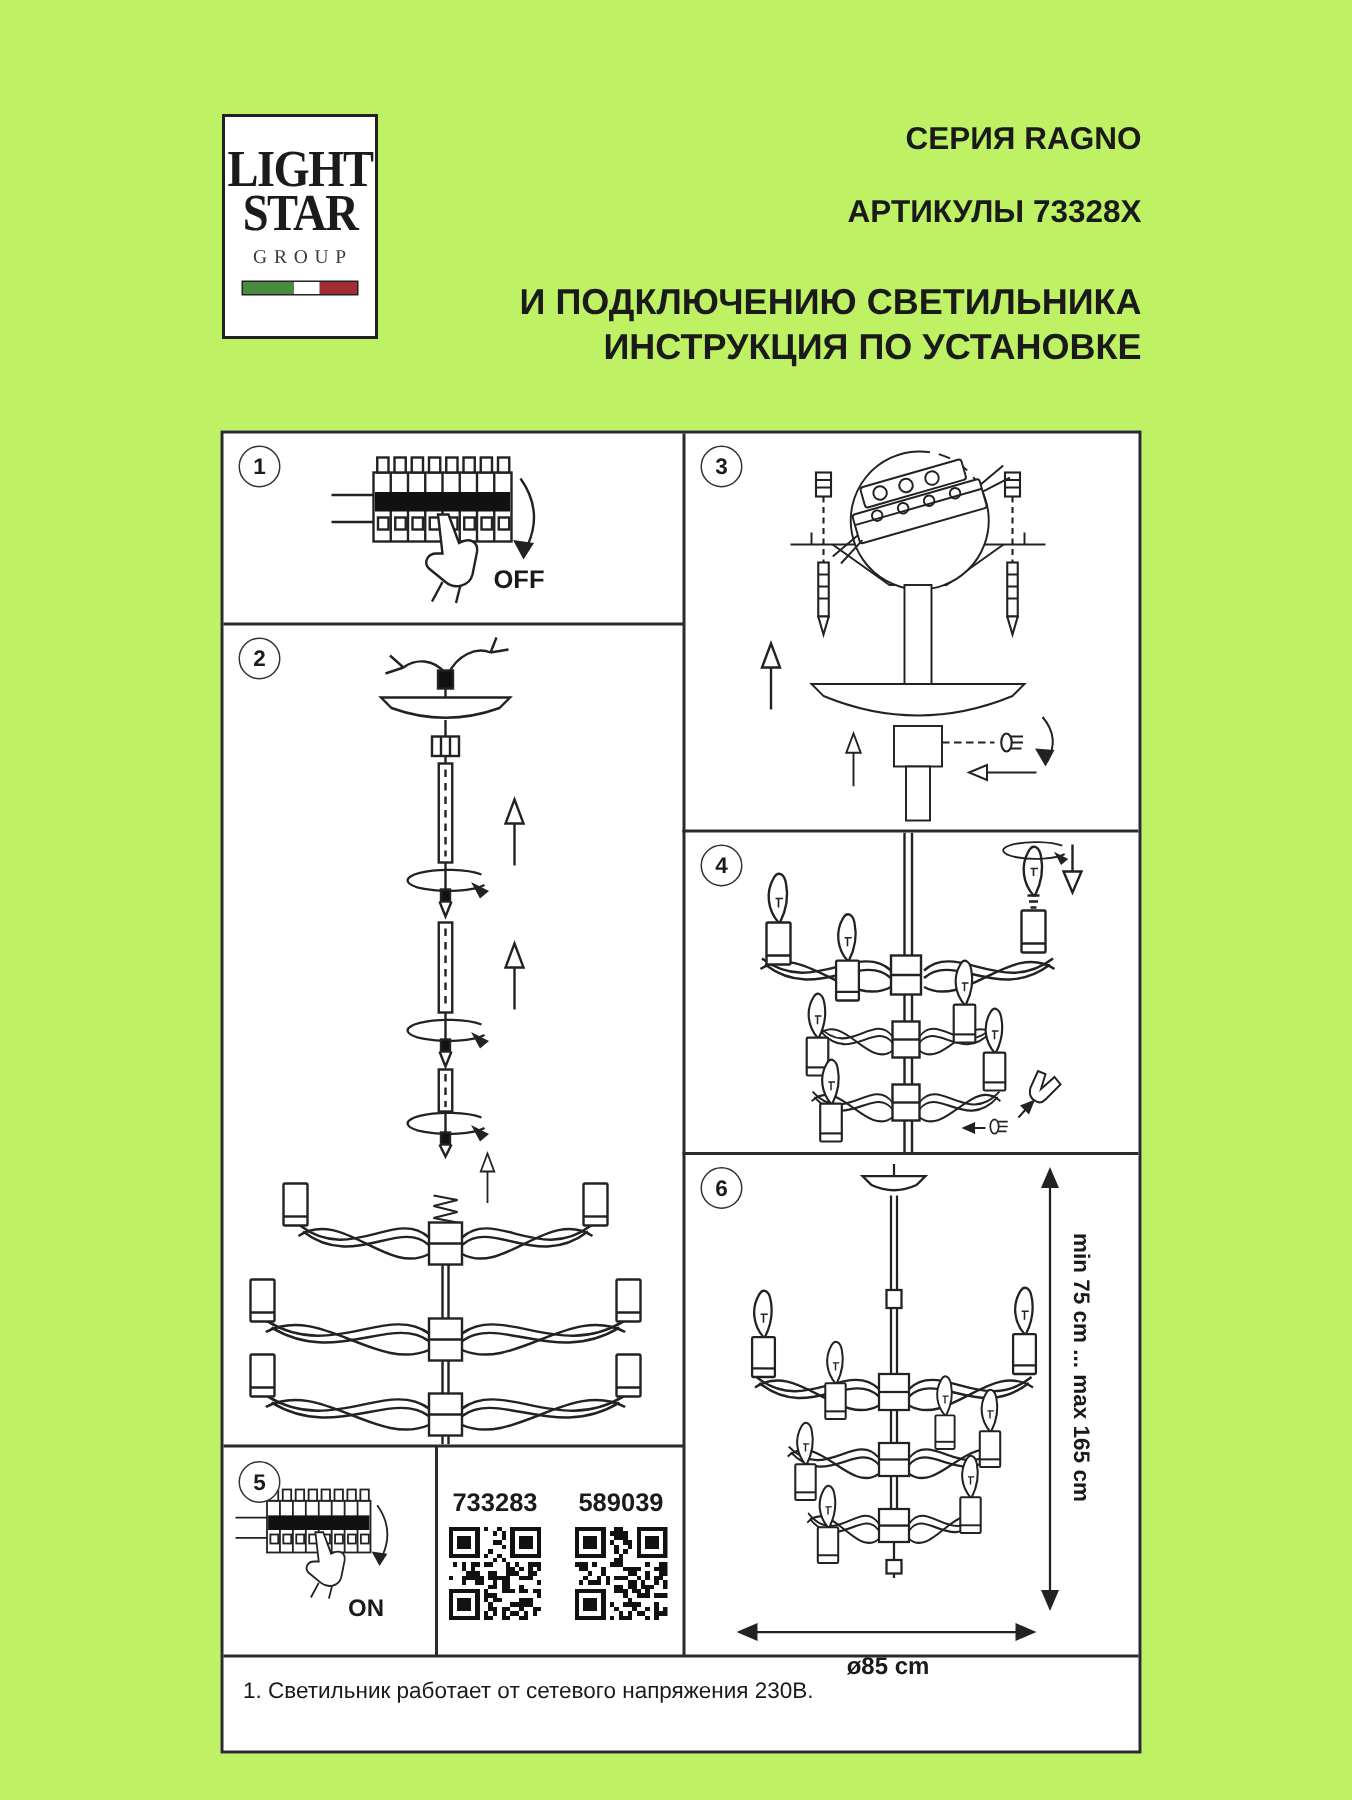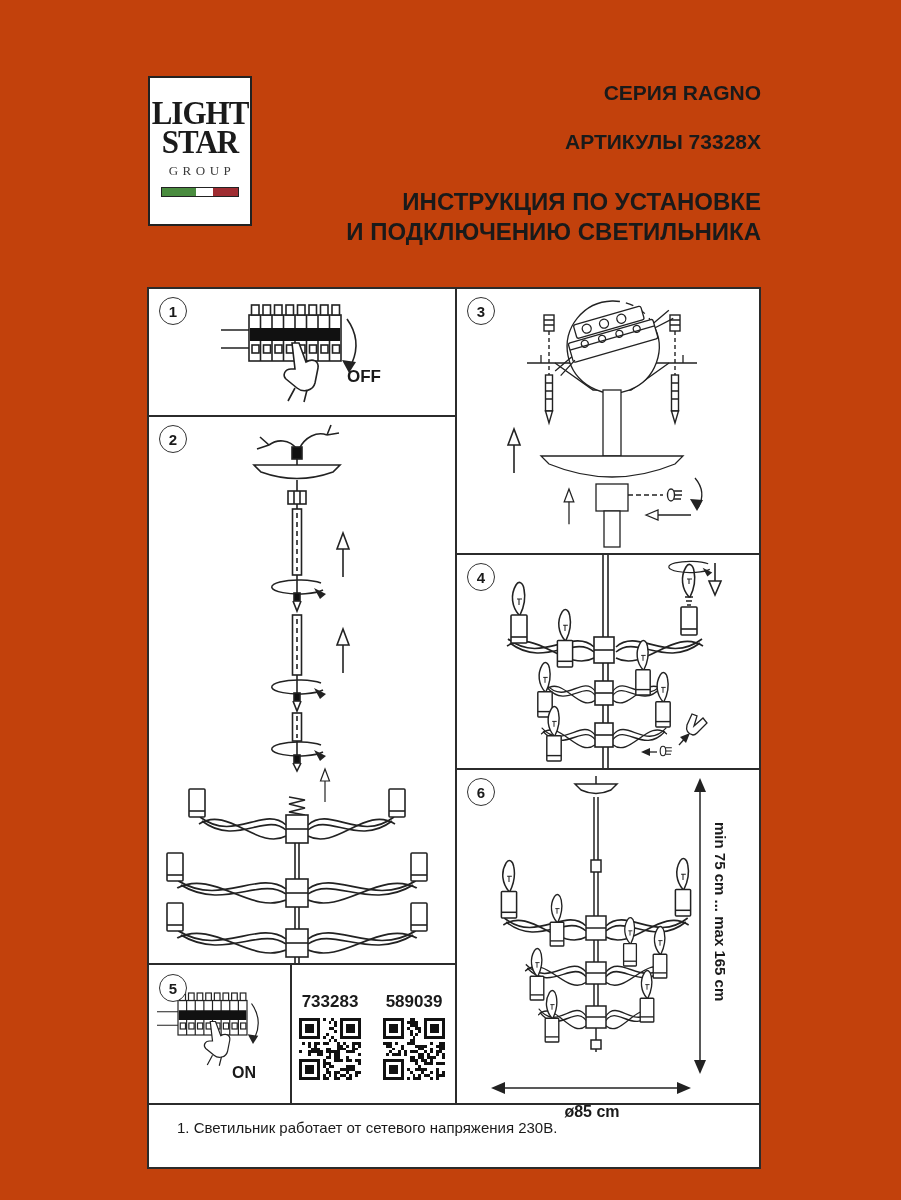--- a/index.html
+++ b/index.html
@@ -1,16 +1,16 @@
 <!DOCTYPE html>
 <html><head>
 <meta charset="utf-8">
 <style>
   html,body{margin:0;padding:0;background:#fff;}
-  .page{position:relative;width:901px;height:1200px;background:#c2410c;overflow:hidden;
+  .page{position:relative;width:901px;height:1200px;background:#bef264;overflow:hidden;
         font-family:"Liberation Sans",sans-serif;color:#1a1a1a;}
 
   
   .logo{position:absolute;left:148px;top:76px;width:104px;height:150px;border:2px solid #222;
         box-sizing:border-box;text-align:center;background:#fff;}
   .logo-word{font-family:"Liberation Serif",serif;font-weight:bold;font-size:31px;line-height:29px;
              letter-spacing:-1px;color:#1b1b1b;transform:scaleY(1.12);}
   .logo-word.first{margin-top:20px;}
   .logo-group{font-family:Liberation Serif, serif;font-size:13px;letter-spacing:4.5px;
               color:#3a3a3a;margin-top:7px;margin-left:4px;}
@@ -29,31 +29,31 @@
   
   .gridbox{position:absolute;left:147px;top:287px;width:614px;height:882px;
            border:2px solid #2b2b2b;box-sizing:border-box;background:#fff;}
   .panel{position:absolute;box-sizing:border-box;}
   .line{position:absolute;background:#2b2b2b;}
   .badge{position:absolute;left:10px;top:8px;width:26px;height:26px;border:1.7px solid #333;
          border-radius:50%;display:flex;align-items:center;justify-content:center;
          font-size:15px;font-weight:bold;background:#fff;z-index:3;}
   .panel svg{position:absolute;left:0;top:0;}
   .lbl{position:absolute;font-weight:bold;z-index:2;white-space:nowrap;}
-  .lbl-off{left:180px;top:78px;font-size:17px;margin-left:18px;}
+  .lbl-off{left:180px;top:88px;font-size:17px;}
   .lbl-on{left:83px;top:98px;font-size:16px;text-align:right;}
   .dim-v{left:272px;top:52px;font-size:15px;transform:rotate(90deg);transform-origin:0 0;}
   .dim-h{left:95px;top:292px;width:80px;text-align:center;font-size:16px;margin-top:41px;}
 
   
   .qr-label{position:absolute;top:26px;width:72px;text-align:center;font-size:17px;font-weight:bold;}
   .qr-code{position:absolute;top:52px;width:62px;height:62px;}
 
   
-  .notes{position:absolute;left:0;top:815px;width:610px;height:68px;padding:11px 0 0 28px;
+  .notes{position:absolute;left:0;top:815px;width:610px;height:68px;padding:11px 0 0 13px;
          box-sizing:border-box;font-size:15px;line-height:25px;color:#1a1a1a;}
 </style>
 </head>
 <body>
 
 <div class="page">
 
   <svg width="0" height="0" style="position:absolute">
     <defs>
       <g id="breaker" stroke="#222" stroke-width="1.6" fill="none">
@@ -140,22 +140,22 @@
         <span class="g"></span>
         <span class="w"></span>
         <span class="r"></span>
       </div>
   </div>
 
   <div class="hdr">
     <div class="series">СЕРИЯ RAGNO</div>
     <div class="articles">АРТИКУЛЫ 73328X</div>
     <div class="title">
+      <div>И ПОДКЛЮЧЕНИЮ СВЕТИЛЬНИКА</div>
       <div>ИНСТРУКЦИЯ ПО УСТАНОВКЕ</div>
-      <div>И ПОДКЛЮЧЕНИЮ СВЕТИЛЬНИКА</div>
     </div>
   </div>
 
   <div class="gridbox">
 
     <div class="line" style="left:306px;top:0;width:2px;height:815px"></div>
     <div class="line" style="left:0;top:126px;width:307px;height:2px"></div>
     <div class="line" style="left:0;top:674px;width:307px;height:2px"></div>
     <div class="line" style="left:141px;top:675px;width:2px;height:140px"></div>
     <div class="line" style="left:306px;top:264px;width:304px;height:2px"></div>

